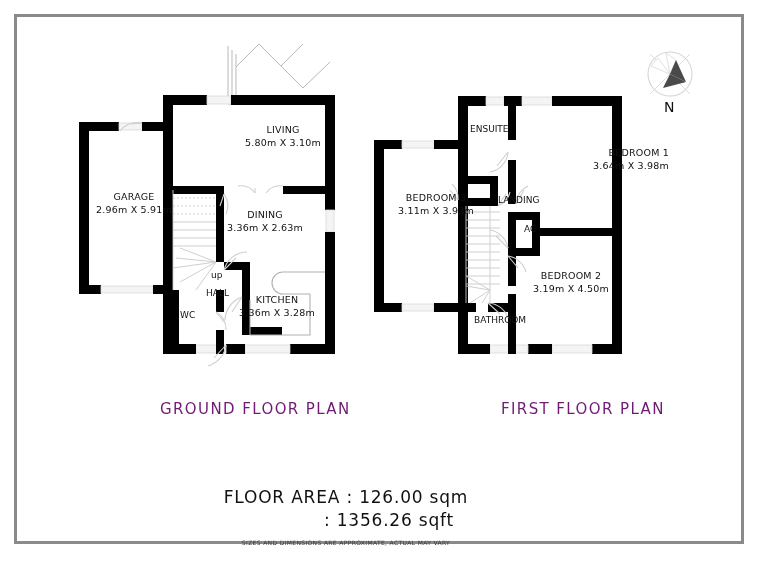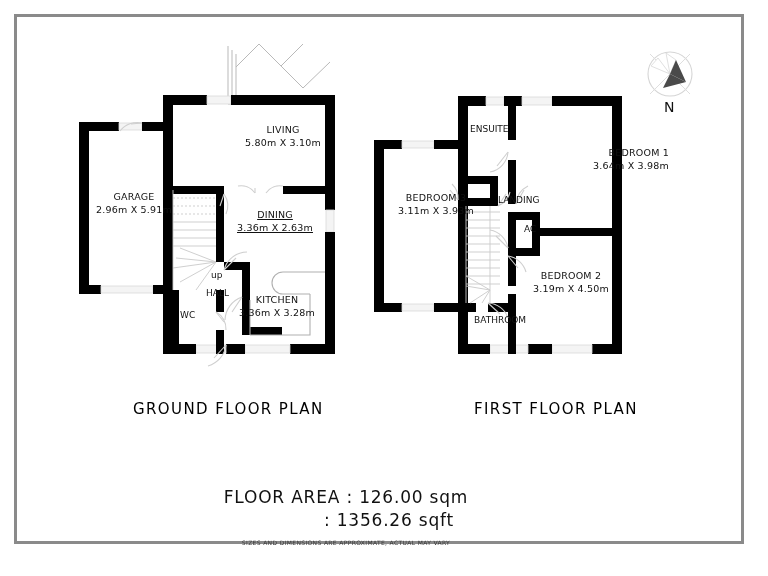--- a/index.html
+++ b/index.html
@@ -65,22 +65,23 @@
   .small-label {
     position: absolute;
     font-size: 9px;
     color: #111111;
     white-space: nowrap;
   }
   .plan-title {
     position: absolute;
     font-size: 15px;
     letter-spacing: 1.4px;
-    color: #000000;
-    white-space: nowrap;
+    color: #701a75;
+    white-space: nowrap;
+    margin-left: 27px;
   }
   .compass-n {
     position: absolute;
     font-size: 14px;
     color: #111111;
   }
   #area-block {
     position: absolute;
     left: 0;
     top: 487px;
@@ -361,21 +362,21 @@
   <div class="room-label" style="left:198px; top:124px; width:170px;">
     <span class="rl-name">LIVING</span>
     <span class="rl-dim">5.80m X 3.10m</span>
   </div>
 
   <div class="room-label" style="left:49px; top:191px; width:170px;">
     <span class="rl-name">GARAGE</span>
     <span class="rl-dim">2.96m X 5.91m</span>
   </div>
 
-  <div class="room-label" style="left:190px; top:209px; width:170px;text-decoration:underline;">
+  <div class="room-label" style="left:180px; top:209px; width:170px;">
     <span class="rl-name">DINING</span>
     <span class="rl-dim">3.36m X 2.63m</span>
   </div>
 
   <div class="room-label" style="left:192px; top:294px; width:170px;">
     <span class="rl-name">KITCHEN</span>
     <span class="rl-dim">3.36m X 3.28m</span>
   </div>
 
   <div class="small-label" style="left:206px; top:288px;">HALL</div>

